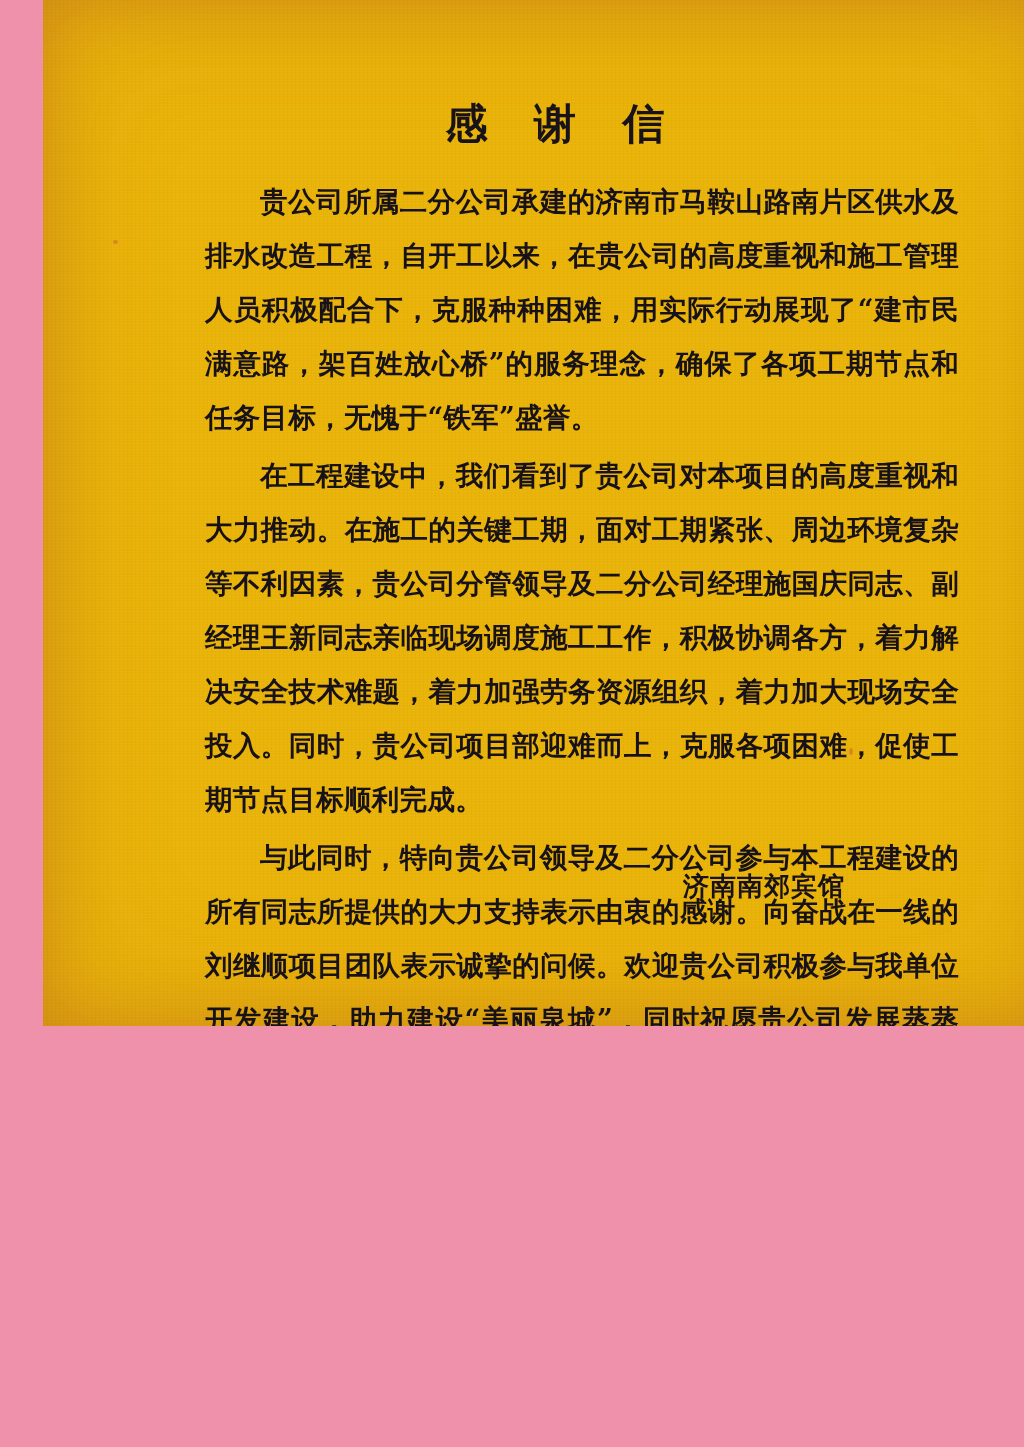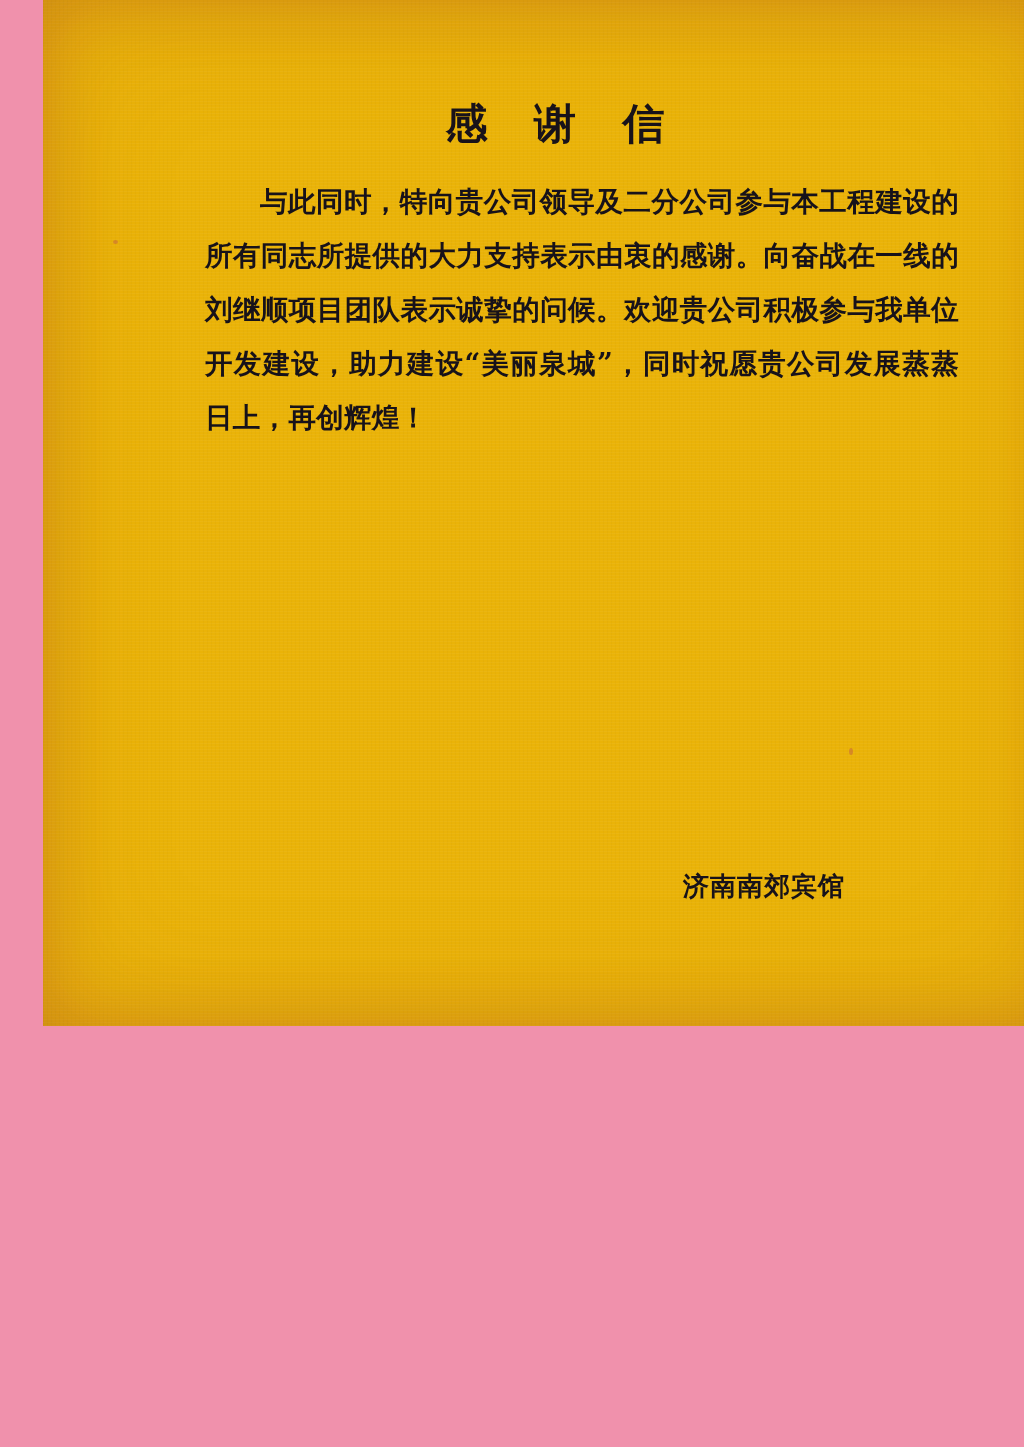--- a/index.html
+++ b/index.html
@@ -146,20 +146,22 @@
   <span class="speck" style="left:70px;top:240px;width:5px;height:4px;"></span>
   <span class="speck" style="left:806px;top:748px;width:4px;height:7px;"></span>
   <span class="speck" style="left:930px;top:1094px;width:4px;height:4px;"></span>
 
   <div class="content">
 
     <h1 class="doc-title">感 谢 信</h1>
 
 
     <div class="body-text">
+      <p class="para">贵公司所属二分公司承建的济南市马鞍山路南片区供水及排水改造工程，自开工以来，在贵公司的高度重视和施工管理人员积极配合下，克服种种困难，用实际行动展现了“建市民满意路，架百姓放心桥”的服务理念，确保了各项工期节点和任务目标，无愧于“铁军”盛誉。</p>
+      <p class="para">在工程建设中，我们看到了贵公司对本项目的高度重视和大力推动。在施工的关键工期，面对工期紧张、周边环境复杂等不利因素，贵公司分管领导及二分公司经理施国庆同志、副经理王新同志亲临现场调度施工工作，积极协调各方，着力解决安全技术难题，着力加强劳务资源组织，着力加大现场安全投入。同时，贵公司项目部迎难而上，克服各项困难，促使工期节点目标顺利完成。</p>
       <p class="para">与此同时，特向贵公司领导及二分公司参与本工程建设的所有同志所提供的大力支持表示由衷的感谢。向奋战在一线的刘继顺项目团队表示诚挚的问候。欢迎贵公司积极参与我单位开发建设，助力建设“美丽泉城”，同时祝愿贵公司发展蒸蒸日上，再创辉煌！</p>
     </div>
 
   </div>
 
   <div class="stamp">
     <svg width="218" height="218" viewBox="0 0 218 218" xmlns="http://www.w3.org/2000/svg">
       <defs>
         <path id="arcTop" d="M 28,109 A 81,81 0 0 1 190,109"></path>
         <path id="arcBottom" d="M 36,109 A 73,73 0 0 0 182,109"></path>

